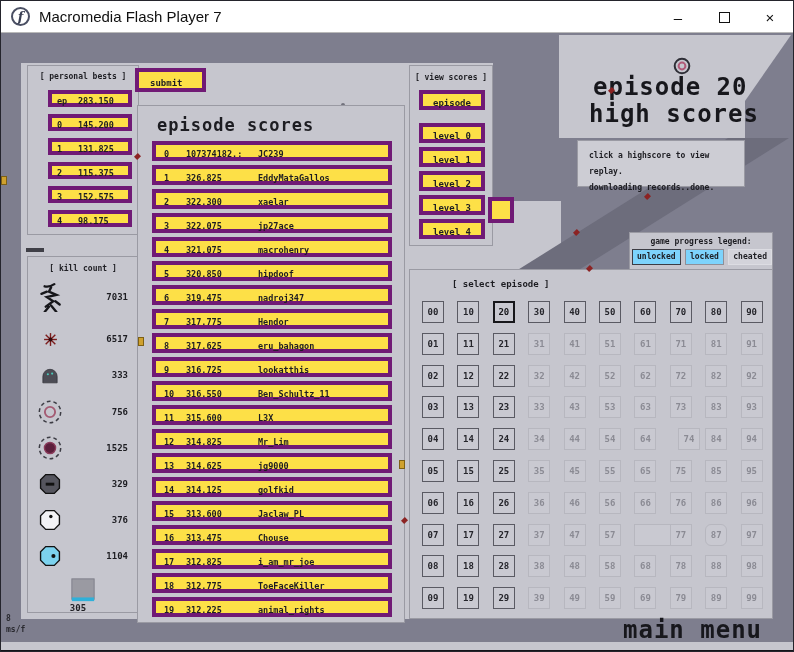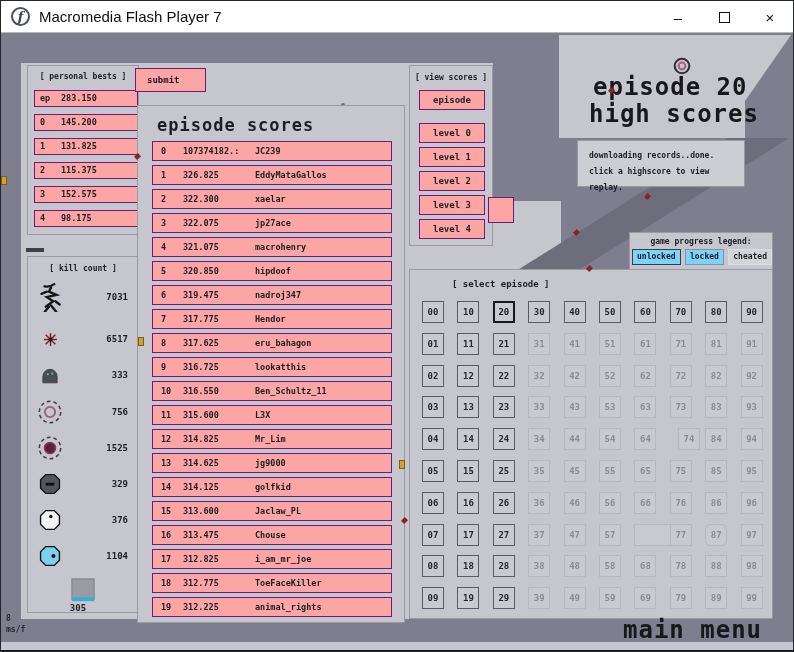--- a/index.html
+++ b/index.html
@@ -38,25 +38,25 @@
   #titlePanel { left:558px; top:2px; width:186px; height:103px; }
   #titleSlant { left:744px; top:2px; width:46px; height:66px;
                 clip-path:polygon(0 0,100% 0,0 100%); }
   #ramp { position:absolute; left:470px; top:105px; width:320px; height:140px;
           background:#6d6d7c;
           clip-path:polygon(257px 0,318px 0,95px 140px,34px 140px); }
   #bottomBand { left:0; top:609px; width:794px; height:8px; }
   #bottomDark { position:absolute; left:0; top:617px; width:794px; height:3px; background:#15151a; }
   .panel { position:absolute; background:#c6c6ce; border:1px solid #9a9aa3; }
   .panel-header { position:absolute; left:0; width:100%; text-align:center; font-size:8px; }
-  .boxed { border:1px solid #701a75; background:#fca5a5; }
+  .boxed { border:4px solid #701a75; background:#fde047; }
   
   #pbPanel { left:26px; top:32px; width:112px; height:170px; }
   #pbPanel .panel-header { top:6px; }
-  .pb-row { position:absolute; left:6px; width:104px; height:17px; display:flex;
+  .pb-row { position:absolute; left:20px; width:84px; height:17px; display:flex;
             font-size:8.5px; line-height:15px; }
   .pb-label { width:26px; padding-left:5px; }
   #submitBtn { left:134px; top:35px; width:71px; height:24px;
                font-size:9px; line-height:22px; padding-left:11px; }
   
   #kcPanel { left:26px; top:223px; width:112px; height:357px; }
   #kcPanel .panel-header { top:7px; }
   .kc-row { position:absolute; left:0; width:110px; height:32px; display:flex; align-items:center; }
   .kc-icon { width:44px; display:flex; align-items:center; justify-content:center; }
   .kc-value { flex:1; text-align:right; padding-right:10px; font-size:9px; }
@@ -381,22 +381,22 @@
     <div class="abs boxed" id="emptyBox"></div>
 
     <div class="heading-line" style="left:592px;top:40px;">episode 20</div>
     <div class="heading-line" style="left:588px;top:67px;">high scores</div>
     <svg class="abs" style="left:672px;top:24px;" width="18" height="18" viewBox="0 0 18 18">
         <circle cx="9" cy="9" r="7.3" fill="none" stroke="#2e2e36" stroke-width="2"></circle>
         <circle cx="9" cy="9" r="3.4" fill="none" stroke="#b05a78" stroke-width="2"></circle>
       </svg>
 
     <div class="abs" id="msgBox">
+      <div>click a highscore to view replay.</div>
       <div>downloading records..done.</div>
-      <div>click a highscore to view replay.</div>
     </div>
 
     <div class="panel" id="legendBox">
       <div class="panel-header">game progress legend:</div>
       <div class="legend-chips">
 
       <span class="chip state-unlocked">unlocked</span>
           <span class="chip state-locked">locked</span>
           <span class="chip state-cheated">cheated</span>
         </div>

